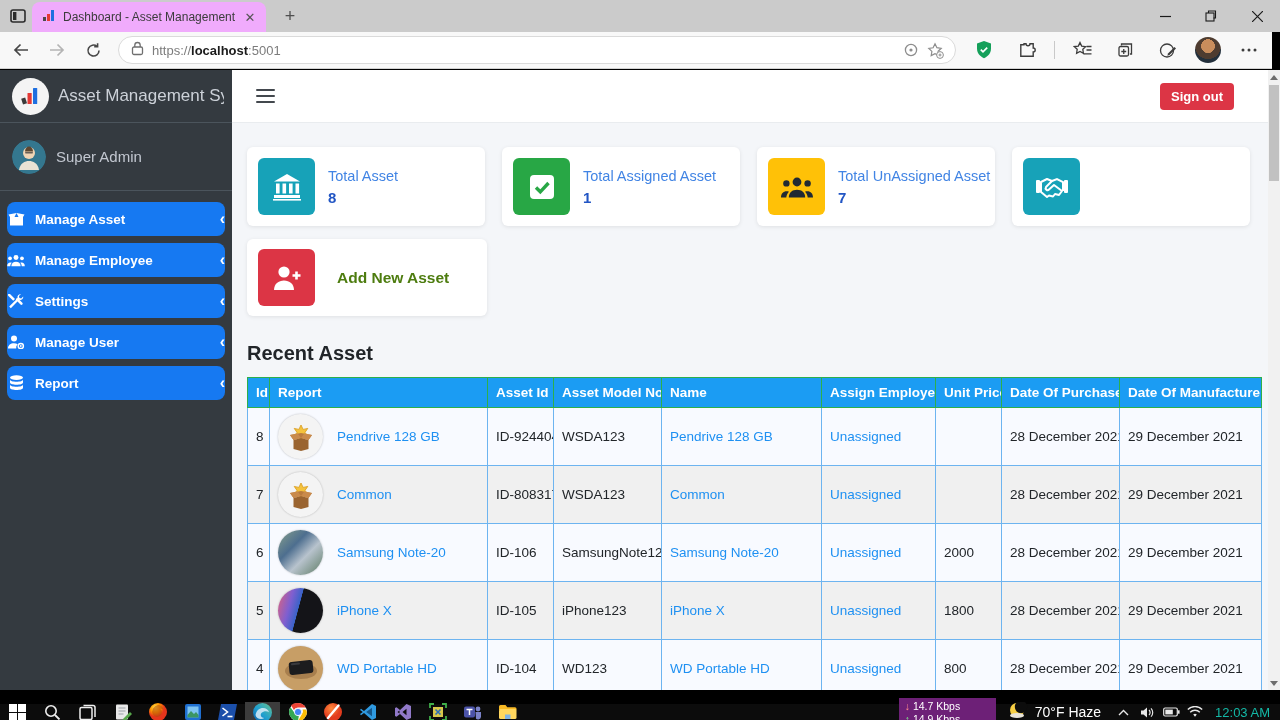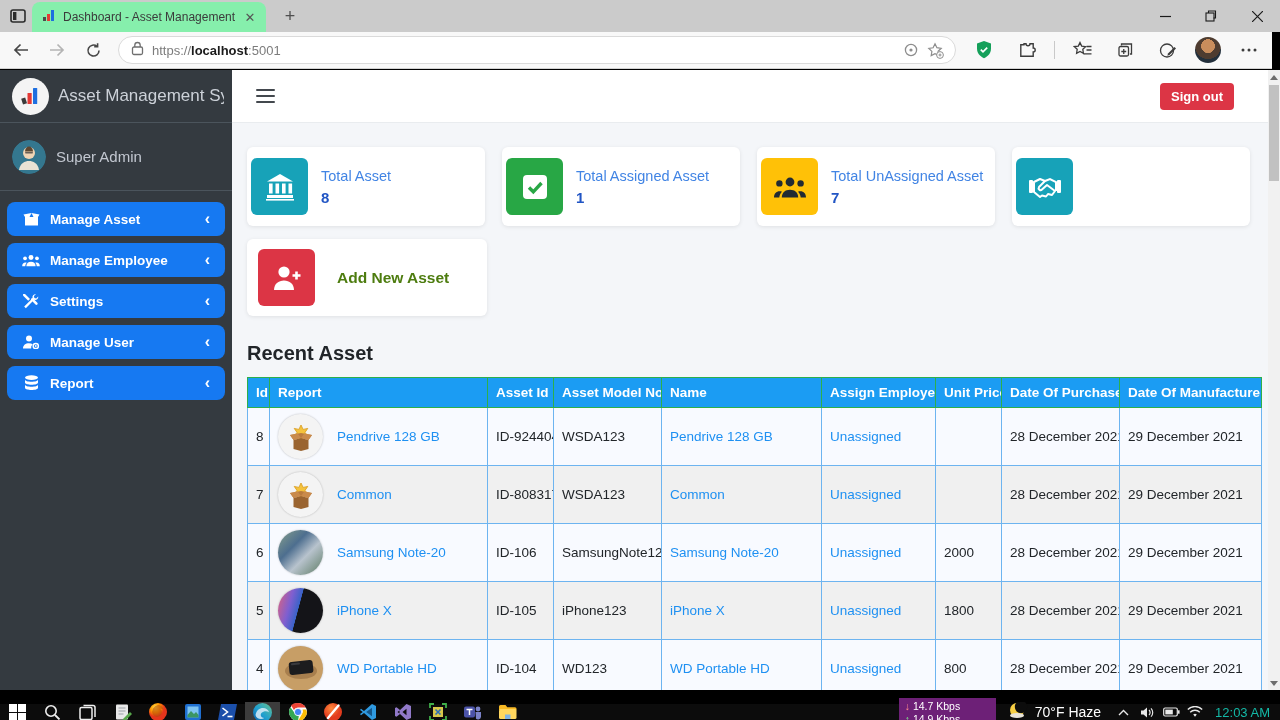--- a/index.html
+++ b/index.html
@@ -3,21 +3,21 @@
 <meta charset="utf-8">
 <style>
   * { margin:0; padding:0; box-sizing:border-box; }
   html,body { width:1280px; height:720px; overflow:hidden; background:#000; }
   body { font-family:"Liberation Sans", sans-serif; }
   .screen { position:relative; width:1280px; height:720px; overflow:hidden; }
 
   
   .titlebar { position:absolute; top:0; left:0; right:0; height:32px; background:#cbcbcb; }
   .tab-actions { position:absolute; left:9px; top:7px; width:18px; height:18px; cursor:pointer; }
-  .tab { position:absolute; left:32px; top:2px; width:234px; height:30px; background:#86efac;
+  .tab { position:absolute; left:32px; top:2px; width:234px; height:30px; background:#f0abfc;
          border-radius:8px 8px 0 0; display:flex; align-items:center; padding:0 8px 0 10px; }
   .tab-title { flex:1; font-size:12px; color:#3b3b3b; white-space:nowrap; overflow:hidden; margin-left:7px; }
   .tab-close { width:16px; height:16px; display:flex; align-items:center; justify-content:center; color:#555; font-size:13px; }
   .newtab { position:absolute; left:280px; top:6px; width:20px; height:20px; color:#4e4e4e; font-size:18px; line-height:20px; text-align:center; }
   .winctl { position:absolute; top:0; right:0; height:32px; display:flex; }
   .winbtn { width:46px; height:32px; display:flex; align-items:center; justify-content:center; }
 
   .toolbar { position:absolute; top:32px; left:0; right:8px; height:37px; background:#f8f8f8; border-bottom:1px solid #d2d2d2; display:flex; align-items:center; }
   .navico { width:30px; height:30px; display:flex; align-items:center; justify-content:center; margin-left:6px; }
   .addressbar { margin-left:10px; width:838px; height:28px; background:#fff; border:1px solid #dadada; border-radius:14px; display:flex; align-items:center; padding:0 8px 0 12px; }
@@ -34,37 +34,37 @@
 
   
   .sidebar { width:232px; background:#343a40; flex-shrink:0; color:#c2c7d0; }
   .brand { height:53px; display:flex; align-items:center; padding:0 8px 0 12px; border-bottom:1px solid #4b545c; }
   .brand-logo { width:37px; height:37px; border-radius:50%; background:#f4f4f4; display:flex; align-items:center; justify-content:center; flex-shrink:0; }
   .brand-text { margin-left:9px; font-size:17px; color:#ccd1d8; white-space:nowrap; overflow:hidden; }
   .userpanel { height:68px; display:flex; align-items:center; padding:0 12px; border-bottom:1px solid #4b545c; }
   .user-avatar { width:34px; height:34px; border-radius:50%; overflow:hidden; flex-shrink:0; }
   .user-name { margin-left:10px; font-size:15px; color:#c2c7d0; }
   .menu { padding:11px 7px; }
-  .menu-btn { height:34px; background:#1679f2; border-radius:8px; margin-bottom:7px; display:flex; align-items:center; padding:0 15px; cursor:pointer; }
+  .menu-btn { height:34px; background:#1679f2; border-radius:8px; margin-bottom:7px; display:flex; align-items:center; padding:0 0; cursor:pointer; }
   .menu-ic { width:18px; height:18px; display:flex; align-items:center; justify-content:center; }
   .menu-label { color:#fff; font-size:13.5px; font-weight:bold; margin-left:10px; }
   .menu-chev { margin-left:auto; color:#fff; font-size:16px; font-weight:bold; line-height:1; }
 
   
   .main { flex:1; position:relative; overflow:hidden; }
   .topstrip { height:53px; background:#fff; border-bottom:1px solid #e9ecef; display:flex; align-items:center; padding:0 24px; }
   .hamburger { width:19px; cursor:pointer; }
   .hamburger div { height:2px; background:#43484e; margin:4px 0; border-radius:1px; }
   .signout { margin-left:auto; margin-right:22px; background:#dc3545; color:#fff; border:none; font-family:inherit;
              font-size:13px; font-weight:bold; padding:6px 11px; border-radius:4px; cursor:pointer; }
 
   .content { position:absolute; top:53px; left:0; right:12px; bottom:0; padding:24px 0 0 15px; }
   .cards-row { display:flex; gap:17px; }
   .card { width:238px; height:79px; background:#fff; border-radius:6px; box-shadow:0 1px 4px rgba(0,0,0,.09);
-          display:flex; align-items:center; padding-left:4px; }
+          display:flex; align-items:center; padding-left:11px; }
   .card-icon { width:57px; height:57px; border-radius:6px; display:flex; align-items:center; justify-content:center; flex-shrink:0; }
   .card-text { margin-left:13px; }
   .card-title { font-size:14.5px; color:#4184e4; }
   .card-value { font-size:15px; font-weight:bold; color:#2155c4; margin-top:5px; }
   .add-row { margin-top:13px; }
   .add-card { width:240px; height:77px; background:#fff; border-radius:6px; box-shadow:0 1px 4px rgba(0,0,0,.09);
               display:flex; align-items:center; padding-left:11px; cursor:pointer; }
   .add-label { margin-left:22px; font-size:15.5px; font-weight:bold; color:#4d7c0f; }
 
   .section-title { margin-top:26px; font-size:20px; font-weight:bold; color:#212529; }

